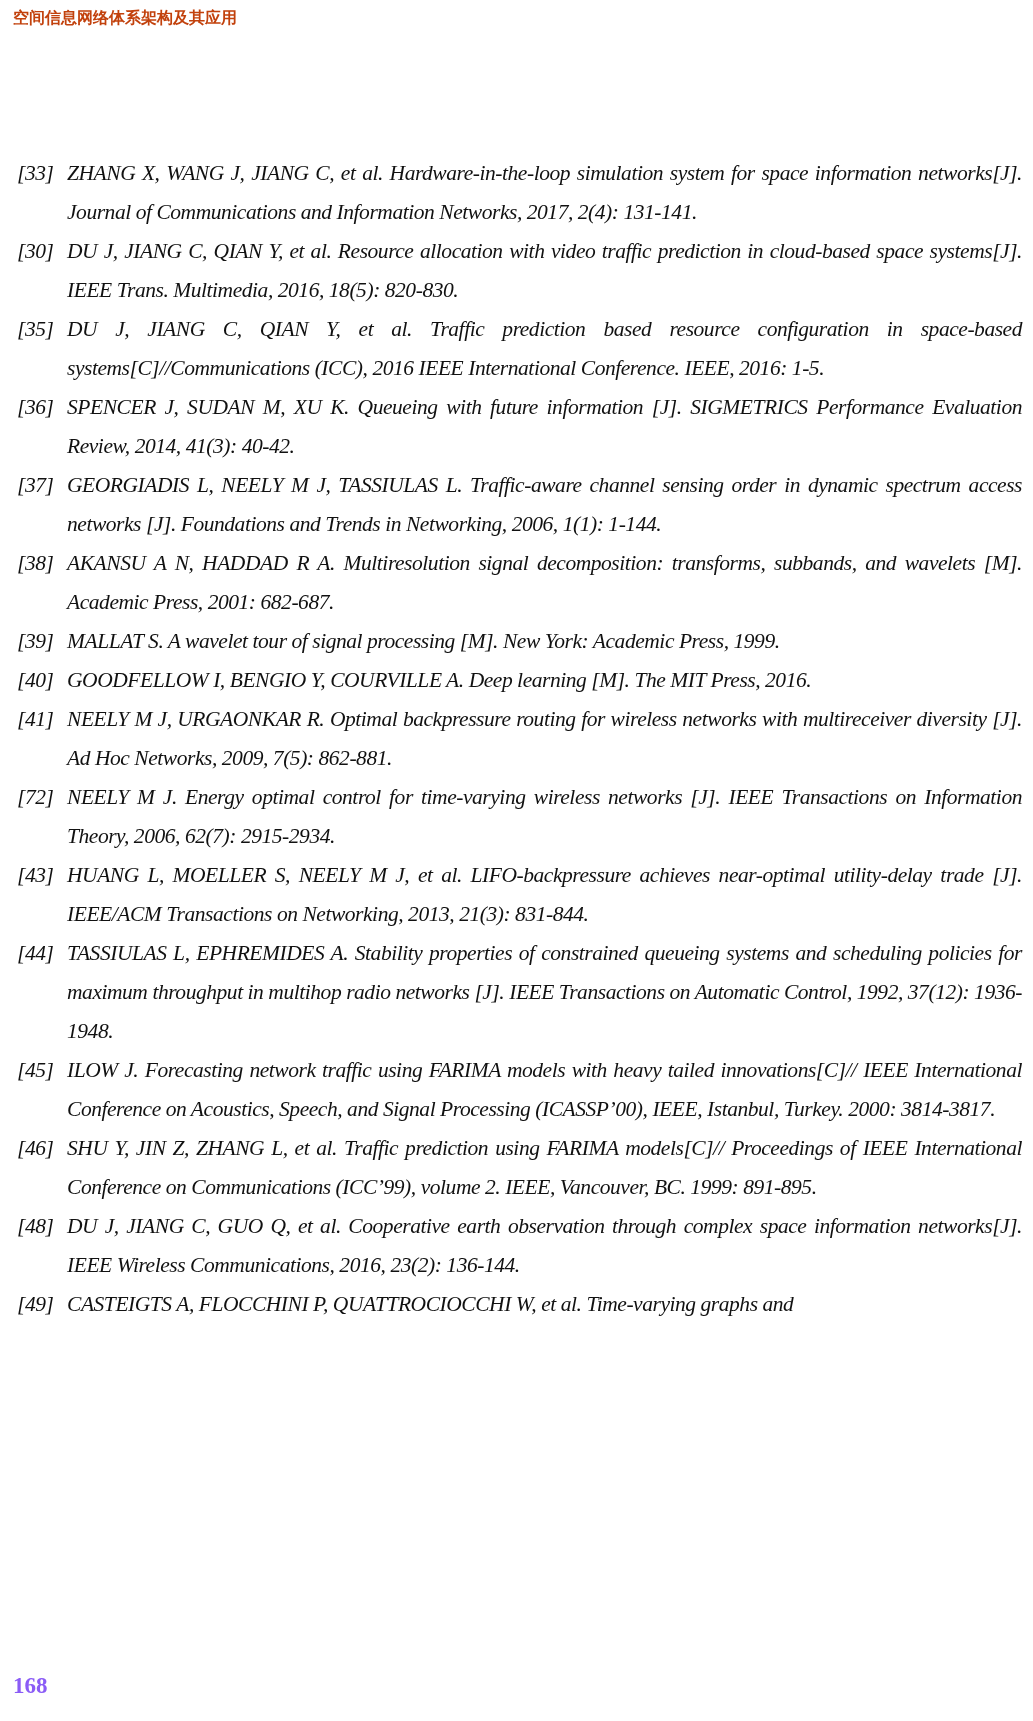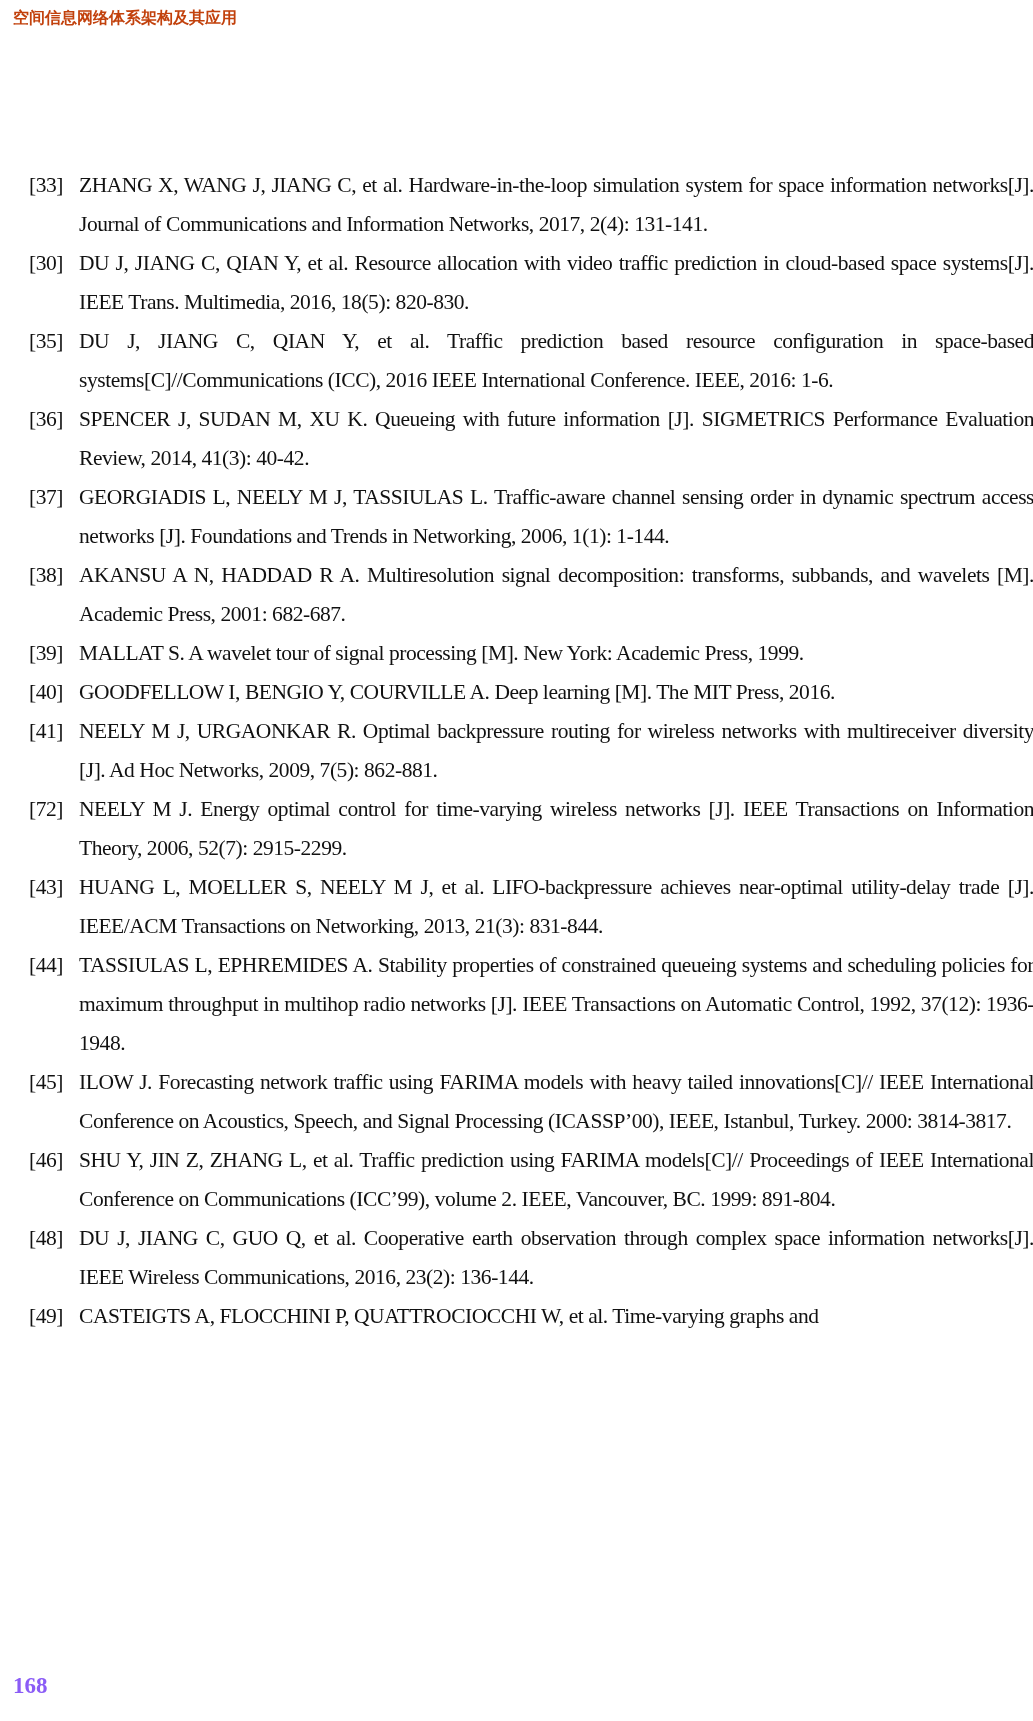--- a/index.html
+++ b/index.html
@@ -23,23 +23,24 @@
     font-weight: bold;
     font-size: 16px;
     color: #c2410c;
     letter-spacing: 0px;
   }
   .ref-list {
     position: absolute;
     left: 13px;
     top: 150px;
     width: 1005px;
-    margin: 16px;
+    margin: 4px;
     padding: 0;
     list-style: none;
+    font-style: italic;
   }
   .ref-item {
     position: relative;
     padding-left: 50px;
     font-size: 21.5px;
     line-height: 39px;
     text-align: justify;
     text-align-last: left;
     letter-spacing: -0.45px;
     word-spacing: 0px;
@@ -63,29 +64,29 @@
   }
 </style>
 </head>
 <body>
 
 <div class="running-header">空间信息网络体系架构及其应用</div>
 
 <ol class="ref-list">
   <li class="ref-item"><span class="ref-num">[33]</span><span class="ref-text">ZHANG X, WANG J, JIANG C, et al. Hardware-in-the-loop simulation system for space information networks[J]. Journal of Communications and Information Networks, 2017, 2(4): 131-141.</span></li>
   <li class="ref-item"><span class="ref-num">[30]</span><span class="ref-text">DU J, JIANG C, QIAN Y, et al. Resource allocation with video traffic prediction in cloud-based space systems[J]. IEEE Trans. Multimedia, 2016, 18(5): 820-830.</span></li>
-  <li class="ref-item"><span class="ref-num">[35]</span><span class="ref-text">DU J, JIANG C, QIAN Y, et al. Traffic prediction based resource configuration in space-based systems[C]//Communications (ICC), 2016 IEEE International Conference. IEEE, 2016: 1-6.</span></li>
+  <li class="ref-item"><span class="ref-num">[35]</span><span class="ref-text">DU J, JIANG C, QIAN Y, et al. Traffic prediction based resource configuration in space-based systems[C]//Communications (ICC), 2016 IEEE International Conference. IEEE, 2016: 1-5.</span></li>
   <li class="ref-item"><span class="ref-num">[36]</span><span class="ref-text">SPENCER J, SUDAN M, XU K. Queueing with future information [J]. SIGMETRICS Performance Evaluation Review, 2014, 41(3): 40-42.</span></li>
   <li class="ref-item"><span class="ref-num">[37]</span><span class="ref-text">GEORGIADIS L, NEELY M J, TASSIULAS L. Traffic-aware channel sensing order in dynamic spectrum access networks [J]. Foundations and Trends in Networking, 2006, 1(1): 1-144.</span></li>
   <li class="ref-item"><span class="ref-num">[38]</span><span class="ref-text">AKANSU A N, HADDAD R A. Multiresolution signal decomposition: transforms, subbands, and wavelets [M]. Academic Press, 2001: 682-687.</span></li>
   <li class="ref-item"><span class="ref-num">[39]</span><span class="ref-text">MALLAT S. A wavelet tour of signal processing [M]. New York: Academic Press, 1999.</span></li>
   <li class="ref-item"><span class="ref-num">[40]</span><span class="ref-text">GOODFELLOW I, BENGIO Y, COURVILLE A. Deep learning [M]. The MIT Press, 2016.</span></li>
   <li class="ref-item"><span class="ref-num">[41]</span><span class="ref-text">NEELY M J, URGAONKAR R. Optimal backpressure routing for wireless networks with multireceiver diversity [J]. Ad Hoc Networks, 2009, 7(5): 862-881.</span></li>
-  <li class="ref-item"><span class="ref-num">[72]</span><span class="ref-text">NEELY M J. Energy optimal control for time-varying wireless networks [J]. IEEE Transactions on Information Theory, 2006, 52(7): 2915-2299.</span></li>
+  <li class="ref-item"><span class="ref-num">[72]</span><span class="ref-text">NEELY M J. Energy optimal control for time-varying wireless networks [J]. IEEE Transactions on Information Theory, 2006, 62(7): 2915-2934.</span></li>
   <li class="ref-item"><span class="ref-num">[43]</span><span class="ref-text">HUANG L, MOELLER S, NEELY M J, et al. LIFO-backpressure achieves near-optimal utility-delay trade [J]. IEEE/ACM Transactions on Networking, 2013, 21(3): 831-844.</span></li>
   <li class="ref-item"><span class="ref-num">[44]</span><span class="ref-text">TASSIULAS L, EPHREMIDES A. Stability properties of constrained queueing systems and scheduling policies for maximum throughput in multihop radio networks [J]. IEEE Transactions on Automatic Control, 1992, 37(12): 1936-1948.</span></li>
   <li class="ref-item"><span class="ref-num">[45]</span><span class="ref-text">ILOW J. Forecasting network traffic using FARIMA models with heavy tailed innovations[C]// IEEE International Conference on Acoustics, Speech, and Signal Processing (ICASSP’00), IEEE, Istanbul, Turkey. 2000: 3814-3817.</span></li>
-  <li class="ref-item"><span class="ref-num">[46]</span><span class="ref-text">SHU Y, JIN Z, ZHANG L, et al. Traffic prediction using FARIMA models[C]// Proceedings of IEEE International Conference on Communications (ICC’99), volume 2. IEEE, Vancouver, BC. 1999: 891-804.</span></li>
+  <li class="ref-item"><span class="ref-num">[46]</span><span class="ref-text">SHU Y, JIN Z, ZHANG L, et al. Traffic prediction using FARIMA models[C]// Proceedings of IEEE International Conference on Communications (ICC’99), volume 2. IEEE, Vancouver, BC. 1999: 891-895.</span></li>
   <li class="ref-item"><span class="ref-num">[48]</span><span class="ref-text">DU J, JIANG C, GUO Q, et al. Cooperative earth observation through complex space information networks[J]. IEEE Wireless Communications, 2016, 23(2): 136-144.</span></li>
   <li class="ref-item"><span class="ref-num">[49]</span><span class="ref-text">CASTEIGTS A, FLOCCHINI P, QUATTROCIOCCHI W, et al. Time-varying graphs and</span></li>
 </ol>
 
 <div class="page-number">168</div>
 
 </body></html>

